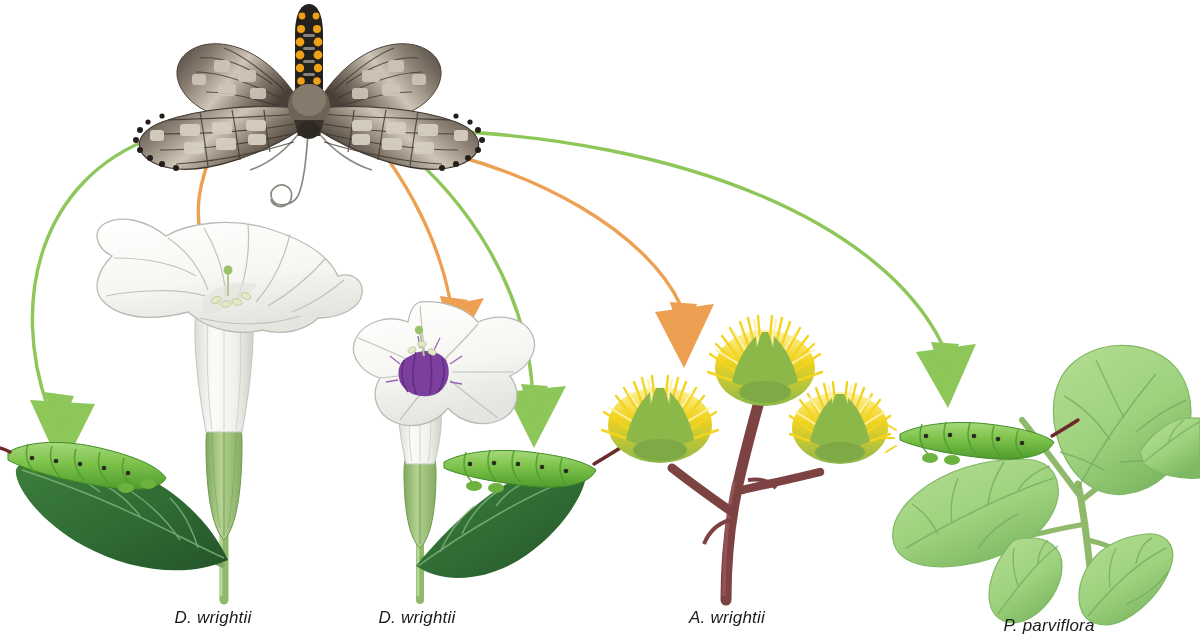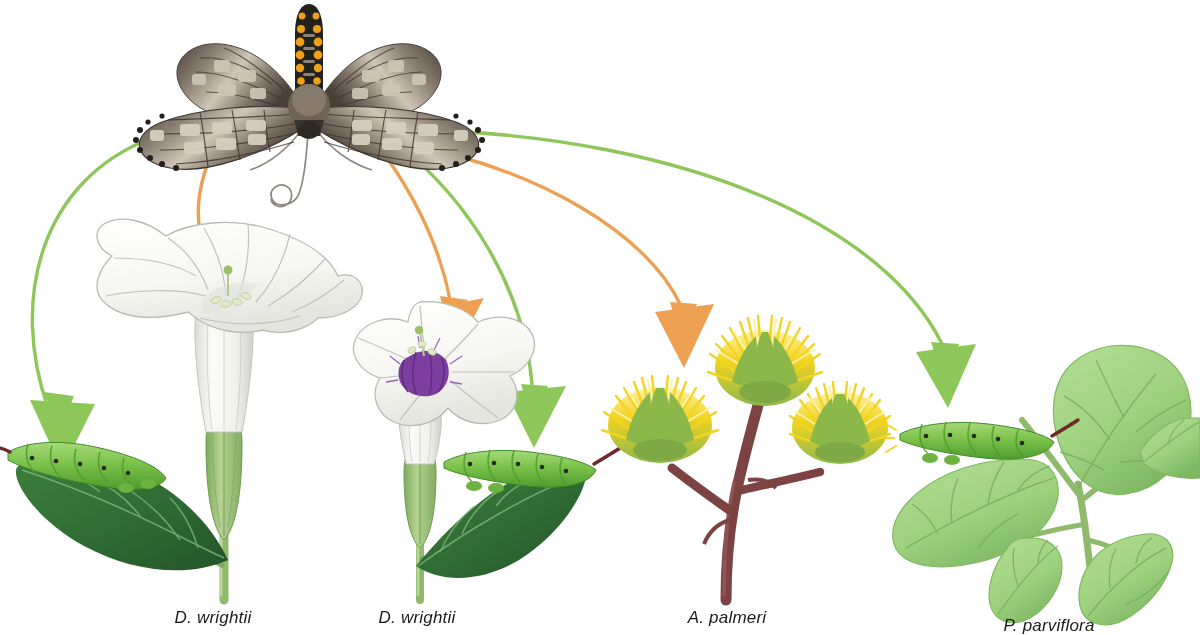--- a/index.html
+++ b/index.html
@@ -695,17 +695,17 @@
           <path d="M 896,446 L 886,452"></path>
         </g>
       </g>
     </g>
   </svg>
 
   <div class="species-label" style="left:213px; top:608px;">D. wrightii</div>
 
   <div class="species-label" style="left:417px; top:608px;">D. wrightii</div>
 
-  <div class="species-label" style="left:727px; top:608px;">A. palmeri</div>
+  <div class="species-label" style="left:727px; top:608px;">A. wrightii</div>
 
   <div class="species-label" style="left:1049px; top:608px;margin-top:8px;">P. parviflora</div>
 
 </div>
 
 </body></html>

